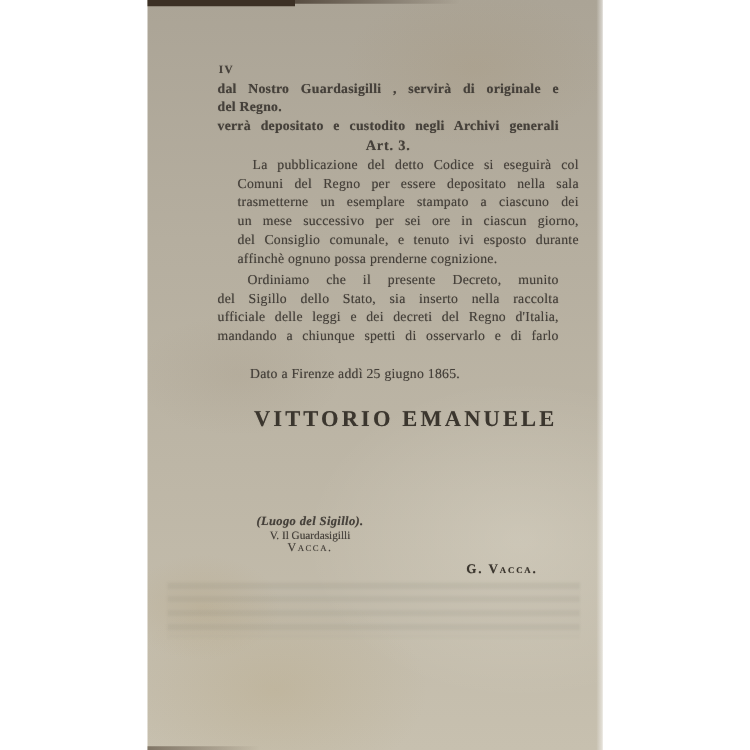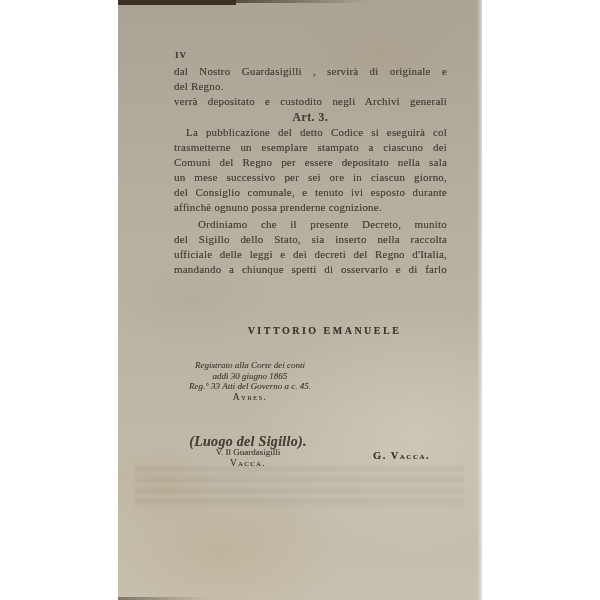--- a/index.html
+++ b/index.html
@@ -55,48 +55,48 @@
     text-shadow: 0 0 0.6px rgba(66,61,52,0.55);
   }
   .line { font-size: 11px; line-height: 15px; letter-spacing: 0.2px; }
   .just { text-align: justify; text-align-last: justify; }
   .block { position: absolute; left: 56px; width: 273px; }
 
   .folio {
     position: absolute; left: 57px; top: 50px;
     font-size: 9px; font-weight: bold; letter-spacing: 1px;
   }
-  .p1 { top: 64px; }
+  .p1 { top: 64px; font-weight: bold; }
   .art-heading { top: 110px; text-align: center; font-size: 11.5px; line-height: 15px; letter-spacing: 0.6px; font-weight: bold; }
-  .p2 { top: 125px; }
+  .p2 { top: 125px; margin-left: 16px; }
   .p3 { top: 217px; }
   .indent-sm { text-indent: 12px; }
   .indent-lg { text-indent: 24px; }
   .dateline { top: 292px; padding-left: 26px; }
 
   .signature {
     top: 325px; left: 70px; width: 273px; text-align: center;
-    font-size: 10px; font-weight: bold; letter-spacing: 2.5px;
+    font-size: 18px; font-weight: bold; letter-spacing: 2.5px;
     color: #3b362e;
   }
 
   .registration {
     position: absolute; left: 59px; top: 360px; width: 146px;
     text-align: center; font-style: italic;
     font-size: 9px; line-height: 10.5px;
   }
   .registration .caps-line {
     font-style: normal; font-variant: small-caps; letter-spacing: 1.2px; font-size: 9.5px;
   }
 
   .seal-block {
     position: absolute; left: 57px; top: 412px; width: 146px;
     text-align: center; font-size: 9px; line-height: 11px;
   }
-  .seal-place { font-style: italic; font-size: 14px; font-weight: bold; letter-spacing: 0.3px; margin-top: 24px; }
+  .seal-place { font-style: italic; font-size: 10px; font-weight: bold; letter-spacing: 0.3px; }
   .seal-caps { font-variant: small-caps; letter-spacing: 1.2px; font-size: 9.5px; font-family: Liberation Serif, serif; }
 
   .countersign {
     position: absolute; left: 255px; top: 450px;
     font-size: 10.5px; font-variant: small-caps; letter-spacing: 1.5px;
     font-weight: 600; color: #3b362e; text-align: right;
   }
 </style>
 </head>
 <body>
@@ -116,43 +116,38 @@
       <div class="block p1">
         <div class="line just">dal Nostro Guardasigilli , servirà di originale e</div>
         <div class="line">del Regno.</div>
         <div class="line just">verrà depositato e custodito negli Archivi generali</div>
       </div>
 
       <div class="block art-heading">Art. 3.</div>
 
       <div class="block p2">
         <div class="line just indent-sm">La pubblicazione del detto Codice si eseguirà col</div>
+        <div class="line just">Comuni del Regno per essere depositato nella sala</div>
         <div class="line just">trasmetterne un esemplare stampato a ciascuno dei</div>
-        <div class="line just">Comuni del Regno per essere depositato nella sala</div>
         <div class="line just">un mese successivo per sei ore in ciascun giorno,</div>
         <div class="line just">del Consiglio comunale, e tenuto ivi esposto durante</div>
         <div class="line">affinchè ognuno possa prenderne cognizione.</div>
       </div>
 
       <div class="block p3">
         <div class="line just indent-lg">Ordiniamo che il presente Decreto, munito</div>
         <div class="line just">del Sigillo dello Stato, sia inserto nella raccolta</div>
         <div class="line just">ufficiale delle leggi e dei decreti del Regno d'Italia,</div>
         <div class="line just">mandando a chiunque spetti di osservarlo e di farlo</div>
       </div>
 
+      <div class="block line dateline">Dato a Firenze addì 25 giugno 1865.</div>
 
       <div class="block signature">VITTORIO EMANUELE</div>
 
-      <div class="registration">
-        <div>Registrato alla Corte dei conti</div>
-        <div>addì 30 giugno 1865</div>
-        <div>Reg.° 33 Atti del Governo a c. 45.</div>
-        <div class="caps-line">Ayres.</div>
-      </div>
 
       <div class="seal-block">
         <div class="seal-place">(Luogo del Sigillo).</div>
         <div>V. Il Guardasigilli</div>
         <div class="seal-caps">Vacca.</div>
       </div>
 
       <div class="countersign">G. Vacca.</div>
 
     </div>

